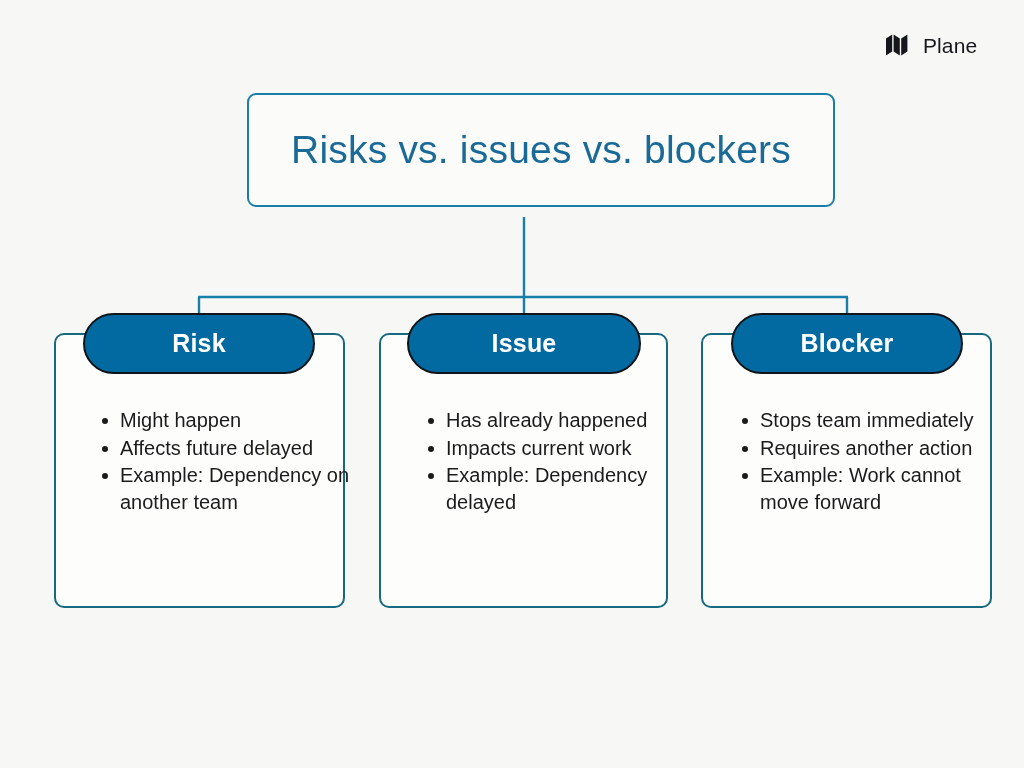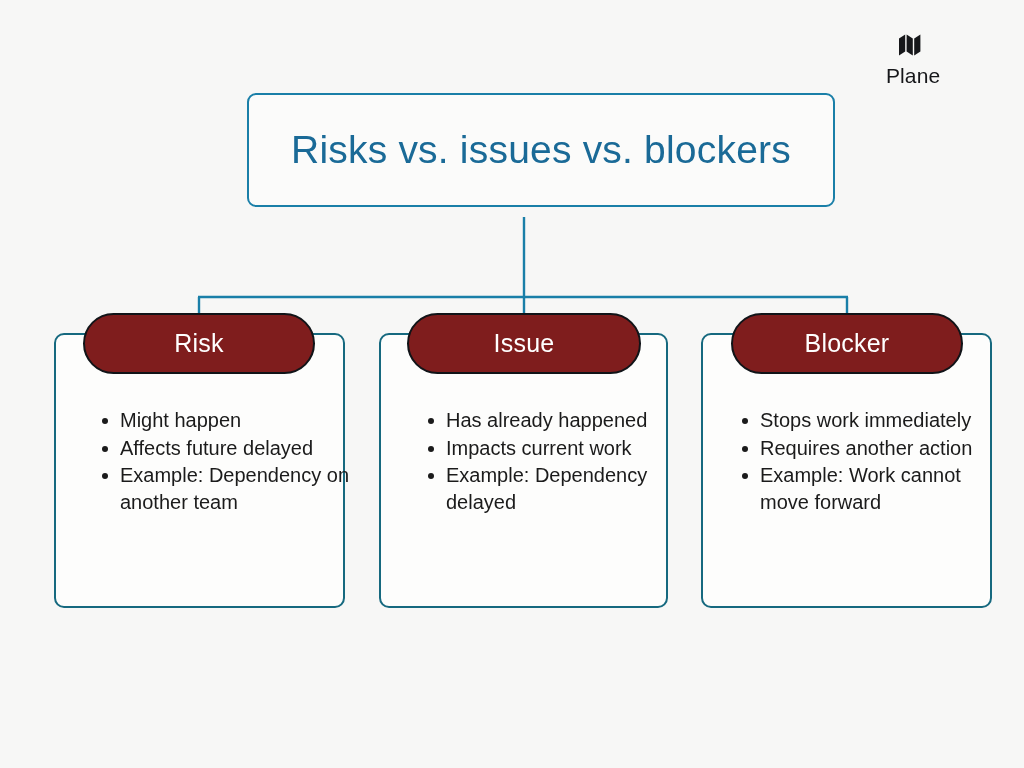--- a/index.html
+++ b/index.html
@@ -20,21 +20,20 @@
   }
 
   
   .brand {
     position: absolute;
     top: 34px;
     left: 886px;
     display: flex;
     align-items: center;
     gap: 9px;
-    flex-direction: column;
   }
   .brand-mark {
     width: 28px;
     height: 22px;
     display: block;
   }
   .brand-name {
     font-size: 21px;
     color: #16171a;
     letter-spacing: 0.1px;
@@ -84,26 +83,27 @@
   }
   .card-1 { left: 54px;  top: 333px; width: 291px; height: 275px; }
   .card-2 { left: 379px; top: 333px; width: 289px; height: 275px; }
   .card-3 { left: 701px; top: 333px; width: 291px; height: 275px; }
 
   
   .pill {
     position: absolute;
     box-sizing: border-box;
     height: 61px;
-    background: #7f1d1d;
+    background: #0369a1;
     border: 2.5px solid #111418;
     border-radius: 31px;
     display: flex;
     align-items: center;
     justify-content: center;
+    font-weight: bold;
   }
   .pill-1 { left: 83px;  top: 313px; width: 232px; }
   .pill-2 { left: 407px; top: 313px; width: 234px; justify-content: center; }
   .pill-3 { left: 731px; top: 313px; width: 232px; }
   .pill-label {
     color: #ffffff;
     font-size: 25px;
     line-height: 1;
     letter-spacing: 0.2px;
   }
@@ -180,18 +180,18 @@
     <li>Has already happened</li>
     <li>Impacts current work</li>
     <li>Example: Dependency delayed</li>
   </ul>
 
   <div class="card card-3"></div>
   <div class="pill pill-3">
     <span class="pill-label">Blocker</span>
   </div>
   <ul class="bullets bullets-3">
-    <li>Stops work immediately</li>
+    <li>Stops team immediately</li>
     <li>Requires another action</li>
     <li>Example: Work cannot move forward</li>
   </ul>
 
 </div>
 
 </body></html>

